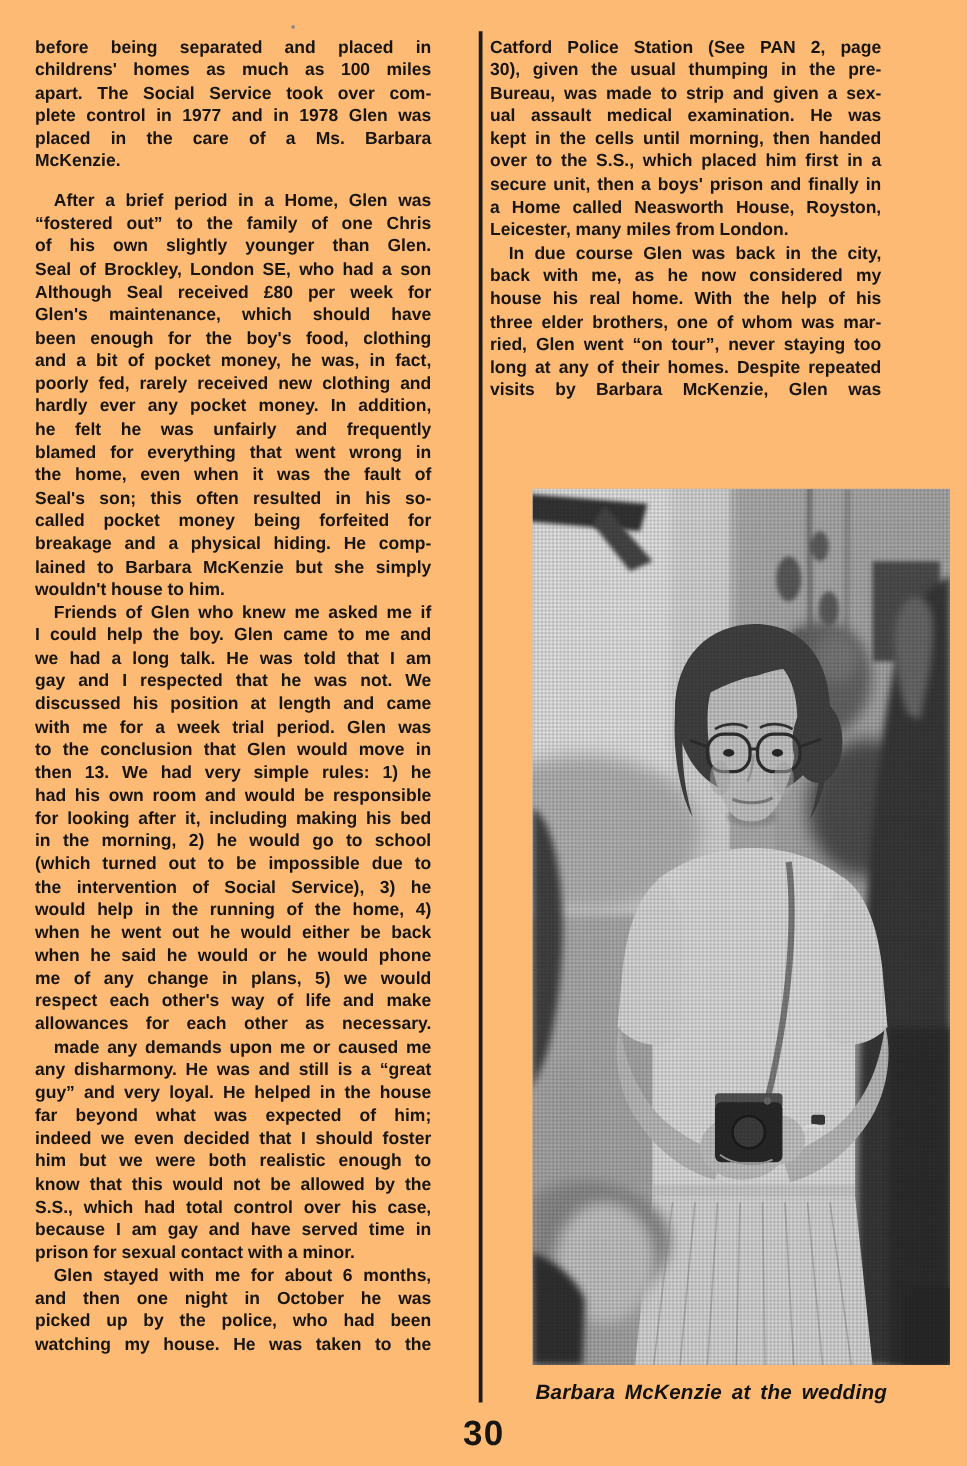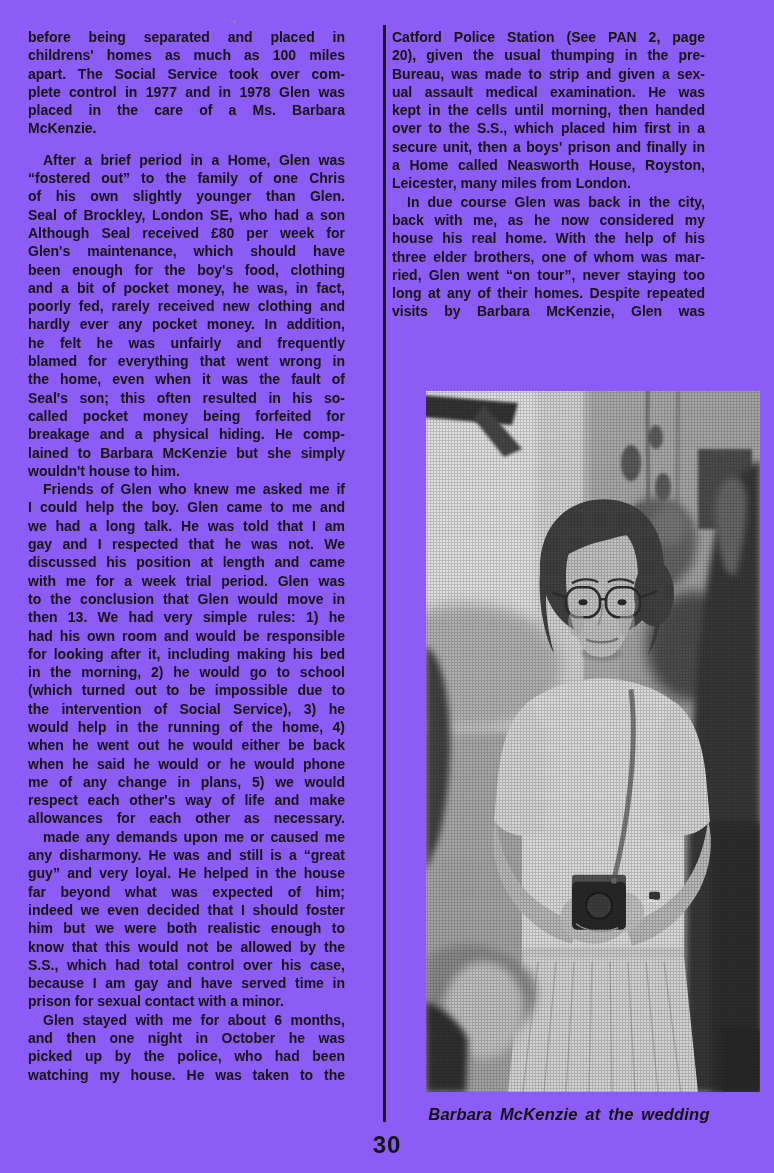--- a/index.html
+++ b/index.html
@@ -1,21 +1,21 @@
 <!DOCTYPE html>
 <html><head>
 <meta charset="utf-8">
 <style>
   html,body{margin:0;padding:0;}
   body{
     width:774px;height:1173px;position:relative;overflow:hidden;
     background:#f7f6f2;
     font-family:"Liberation Sans","DejaVu Sans",sans-serif;
   }
-  .page{position:absolute;inset:0;background:#8b5cf6;}
+  .page{position:absolute;inset:0;background:#fdba74;}
   .speck{position:absolute;left:233px;top:20px;width:3px;height:3px;border-radius:50%;background:#8b8b84;}
 
   
   .col{position:absolute;top:28px;color:#171411;font-size:14px;line-height:18.3px;
        font-weight:bold;letter-spacing:0;}
   .col-left{left:28px;width:317px;}
   .col-right{left:392px;width:313px;}
   .para{margin:0;}
   .para.gap{margin-top:13px;}
   .para.indent .ln:first-child{text-indent:15px;}
@@ -30,21 +30,21 @@
   .photo{position:relative;width:334px;height:701px;background:#a9a59b;overflow:hidden;
          filter:grayscale(1) contrast(1.03);}
   .photo svg{position:absolute;inset:0;display:block;}
   .photo::after{content:"";position:absolute;inset:0;pointer-events:none;
     background-image:radial-gradient(rgba(25,22,18,0.20) 1px, transparent 1.4px);
     background-size:3px 3px;}
   .caption{margin-top:13px;text-align:center;font-weight:bold;font-style:italic;
     font-size:16.5px;letter-spacing:0.2px;word-spacing:3px;color:#14120f;}
 
   .folio{position:absolute;top:1131px;left:0;width:774px;text-align:center;
-    font-size:24px;font-weight:bold;color:#17150f;letter-spacing:1px;}
+    font-size:28px;font-weight:bold;color:#17150f;letter-spacing:1px;}
 </style>
 </head>
 <body>
 
 <div class="page">
 
   <div class="speck"></div>
 
   <div class="col col-left">
       <div class="para">
@@ -114,21 +114,21 @@
         <div class="ln j">picked up by the police, who had been</div>
         <div class="ln j">watching my house. He was taken to the</div>
       </div>
     </div>
 
   <div class="divider"></div>
 
   <div class="col col-right">
       <div class="para">
         <div class="ln j">Catford Police Station (See PAN 2, page</div>
-        <div class="ln j">20), given the usual thumping in the pre-</div>
+        <div class="ln j">30), given the usual thumping in the pre-</div>
         <div class="ln j">Bureau, was made to strip and given a sex-</div>
         <div class="ln j">ual assault medical examination. He was</div>
         <div class="ln j">kept in the cells until morning, then handed</div>
         <div class="ln j">over to the S.S., which placed him first in a</div>
         <div class="ln j">secure unit, then a boys' prison and finally in</div>
         <div class="ln j">a Home called Neasworth House, Royston,</div>
         <div class="ln">Leicester, many miles from London.</div>
       </div>
       <div class="para indent">
         <div class="ln j">In due course Glen was back in the city,</div>

